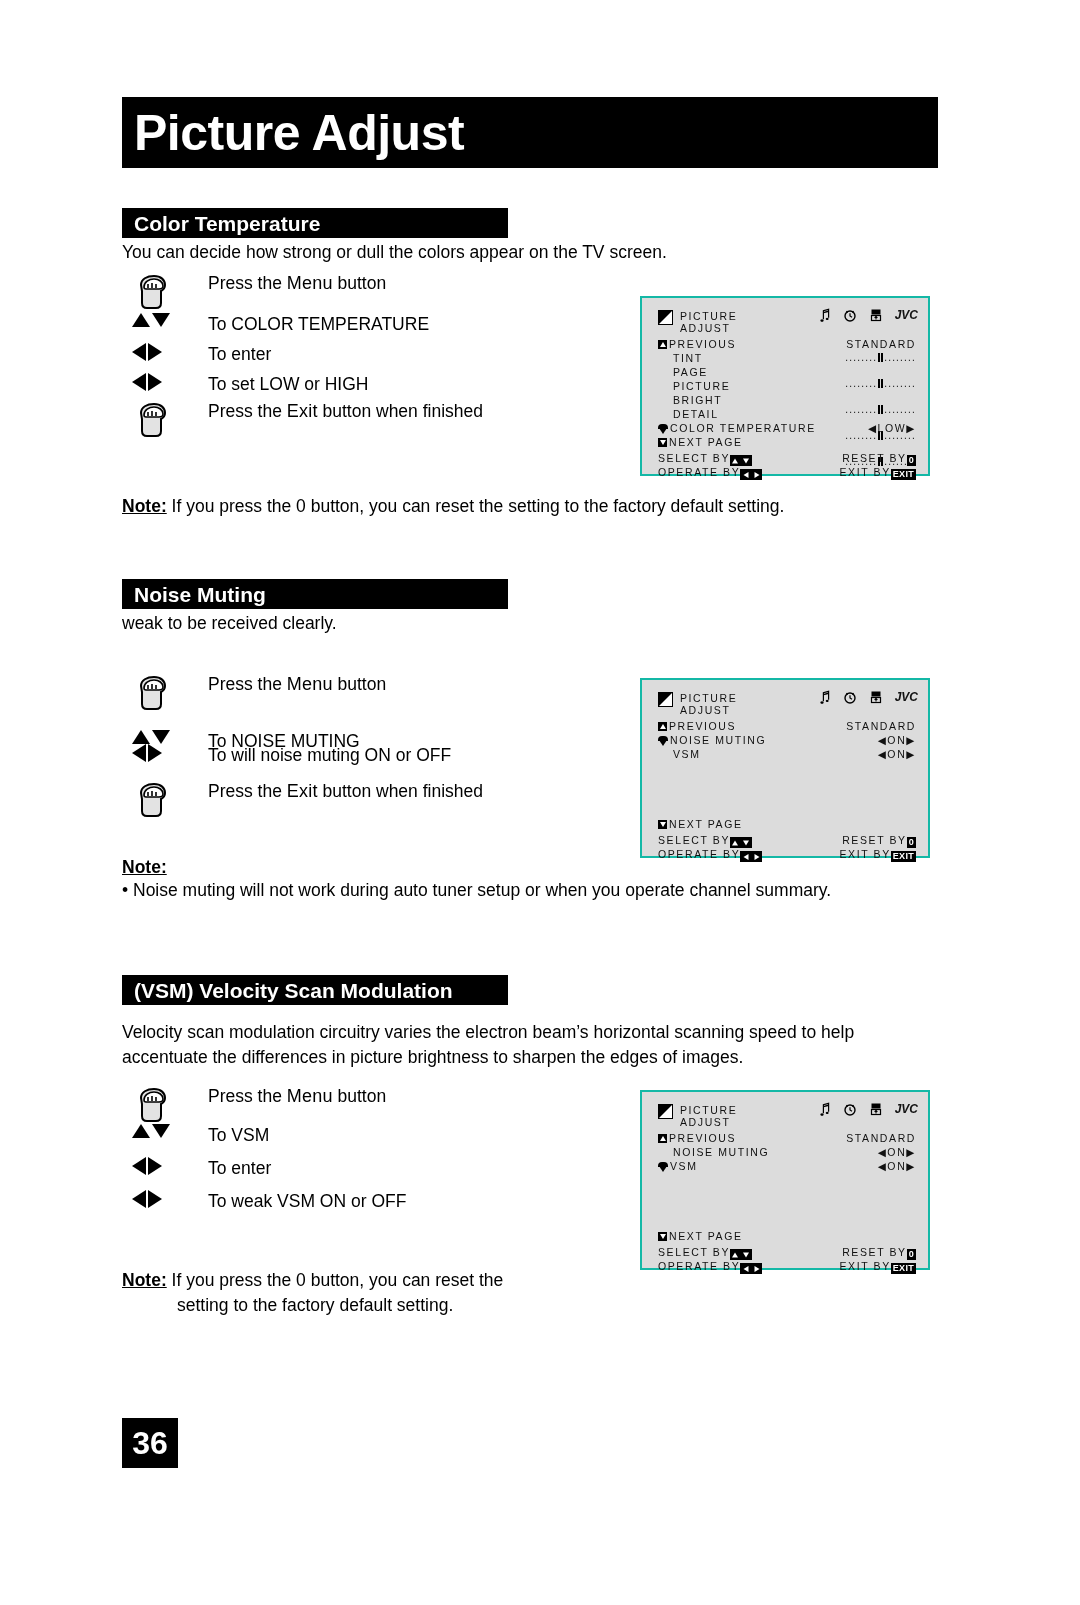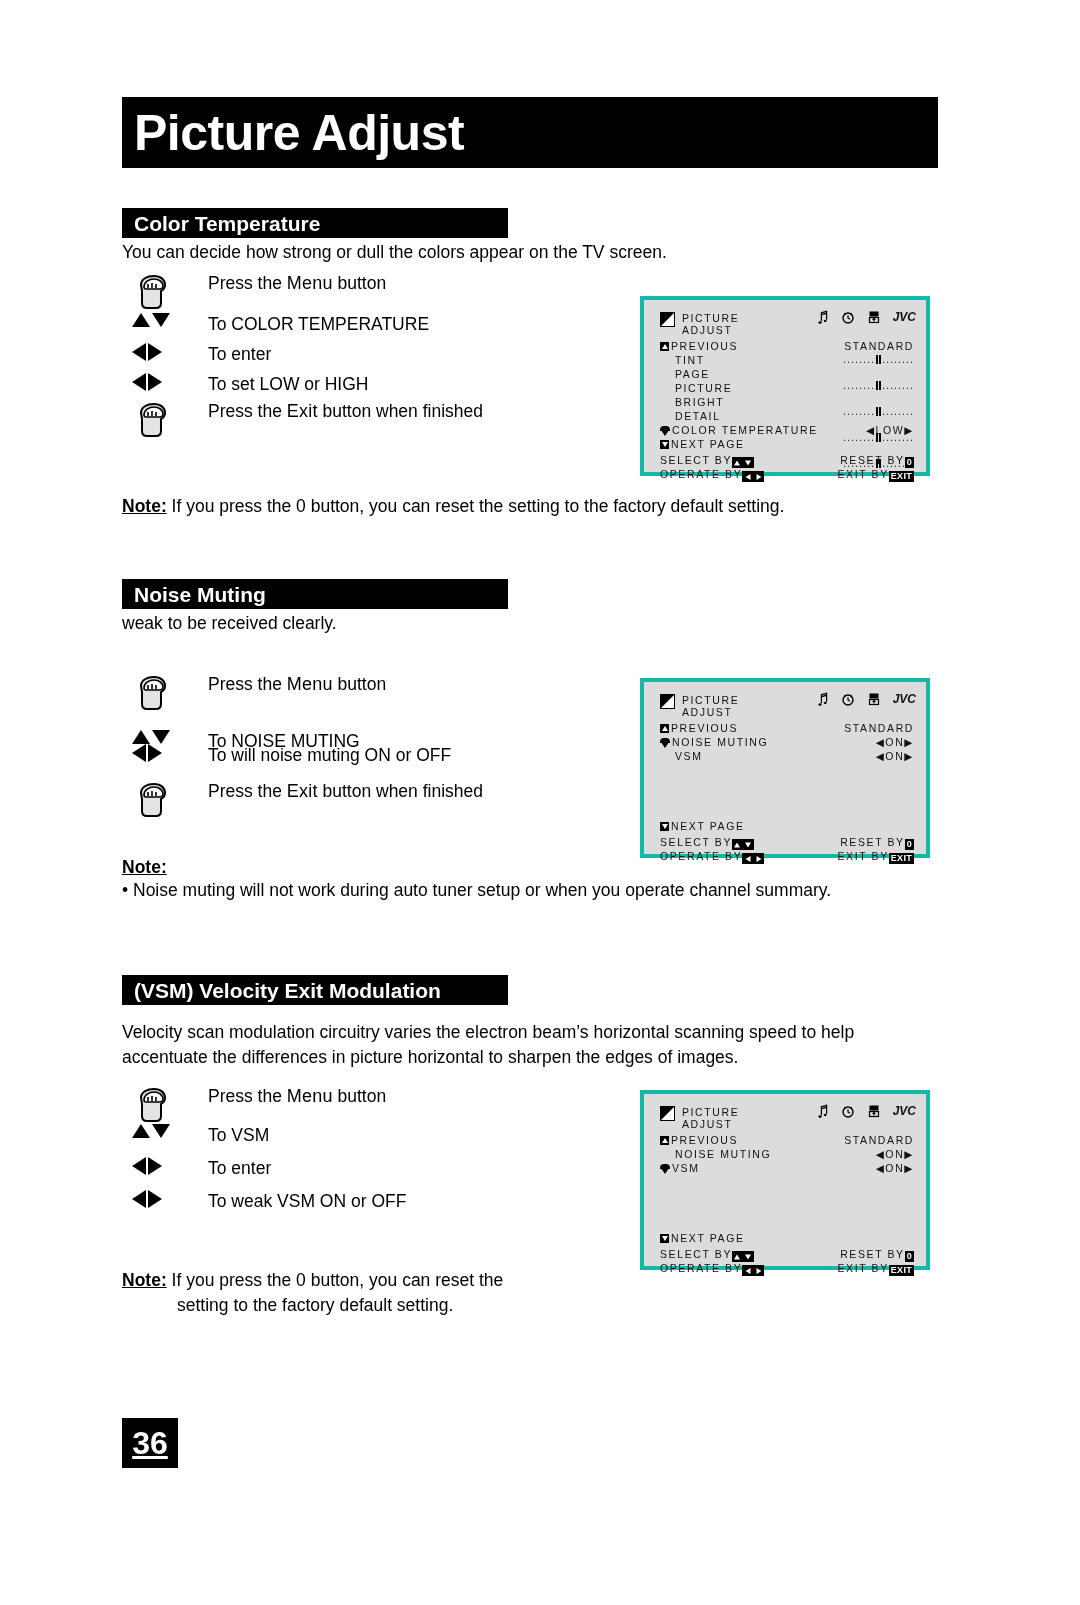--- a/index.html
+++ b/index.html
@@ -127,21 +127,21 @@
     border-bottom: 9px solid transparent;
     border-left: 14px solid #000;
   }
 
   
   .osd {
     position: absolute;
     width: 290px;
     height: 180px;
     background: #dcdcdc;
-    border: 4px solid #14b8a6;
+    border: 2px solid #14b8a6;
     box-sizing: border-box;
     font-size: 10.5px;
     letter-spacing: 1.6px;
     color: #111111;
   }
   .osd-inner {
     position: relative;
     width: 100%;
     height: 100%;
   }
@@ -329,21 +329,20 @@
     top: 1418px;
     width: 56px;
     height: 50px;
     background: #000000;
     color: #ffffff;
     display: flex;
     align-items: center;
     justify-content: center;
     font-size: 32px;
     font-weight: bold;
-    text-decoration: underline;
   }
 </style>
 </head>
 <body>
 
 <div class="page">
 
   <div class="title-banner">
     <span class="title-text">Picture Adjust</span>
   </div>
@@ -569,26 +568,26 @@
 
       <div class="osd-row osd-left" style="top:168px;"><span>OPERATE BY</span><span class="key-arrows"><span class="key-sq left"><i></i></span><span class="key-sq right"><i></i></span></span></div>
       <div class="osd-right" style="top:168px;"><span>EXIT BY</span><span class="key-box">EXIT</span></div>
     </div>
   </div>
 
   <div class="body-text note-label" style="left:122px; top:855px;">Note:</div>
   <div class="body-text" style="left:122px; top:878px; width:810px;">•  Noise muting will not work during auto tuner setup or when you operate channel summary.</div>
 
   <div class="section-bar" style="left:122px; top:975px; width:386px;">
-    <span class="section-text">(VSM) Velocity Exit Modulation</span>
+    <span class="section-text">(VSM) Velocity Scan Modulation</span>
   </div>
 
   <div class="body-text" style="left:122px; top:1020px; width:820px;">
     <div>Velocity scan modulation circuitry varies the electron beam’s horizontal scanning speed to help</div>
-    <div>accentuate the differences in picture horizontal to sharpen the edges of images.</div>
+    <div>accentuate the differences in picture brightness to sharpen the edges of images.</div>
   </div>
 
   <div class="instr" style="left:122px; top:1085px;">
     <div class="instr-icon">
       <svg class="hand-icon" width="40" height="40" viewBox="0 0 40 40" aria-hidden="true">
         <path d="M9 13 C9 7, 15 4, 22 4 C29 4, 33 8, 33 13 C33 16, 31 18, 29 19 L29 31 C29 34, 27 36, 24 36 L15 36 C12 36, 10 34, 10 31 L10 19 Z" fill="#e3e3e3" stroke="#000" stroke-width="2"></path>
         <path d="M12 15 C12 10, 17 7, 22 7 C27 7, 31 10, 31 14 C31 16, 29 17, 27 17 L14 17 C13 17, 12 16, 12 15 Z" fill="#ffffff" stroke="#000" stroke-width="1.6"></path>
         <path d="M16 16 L16 12 M20 16 L20 11 M24 16 L24 12" stroke="#000" stroke-width="1.6" fill="none"></path>
       </svg>
     </div>

